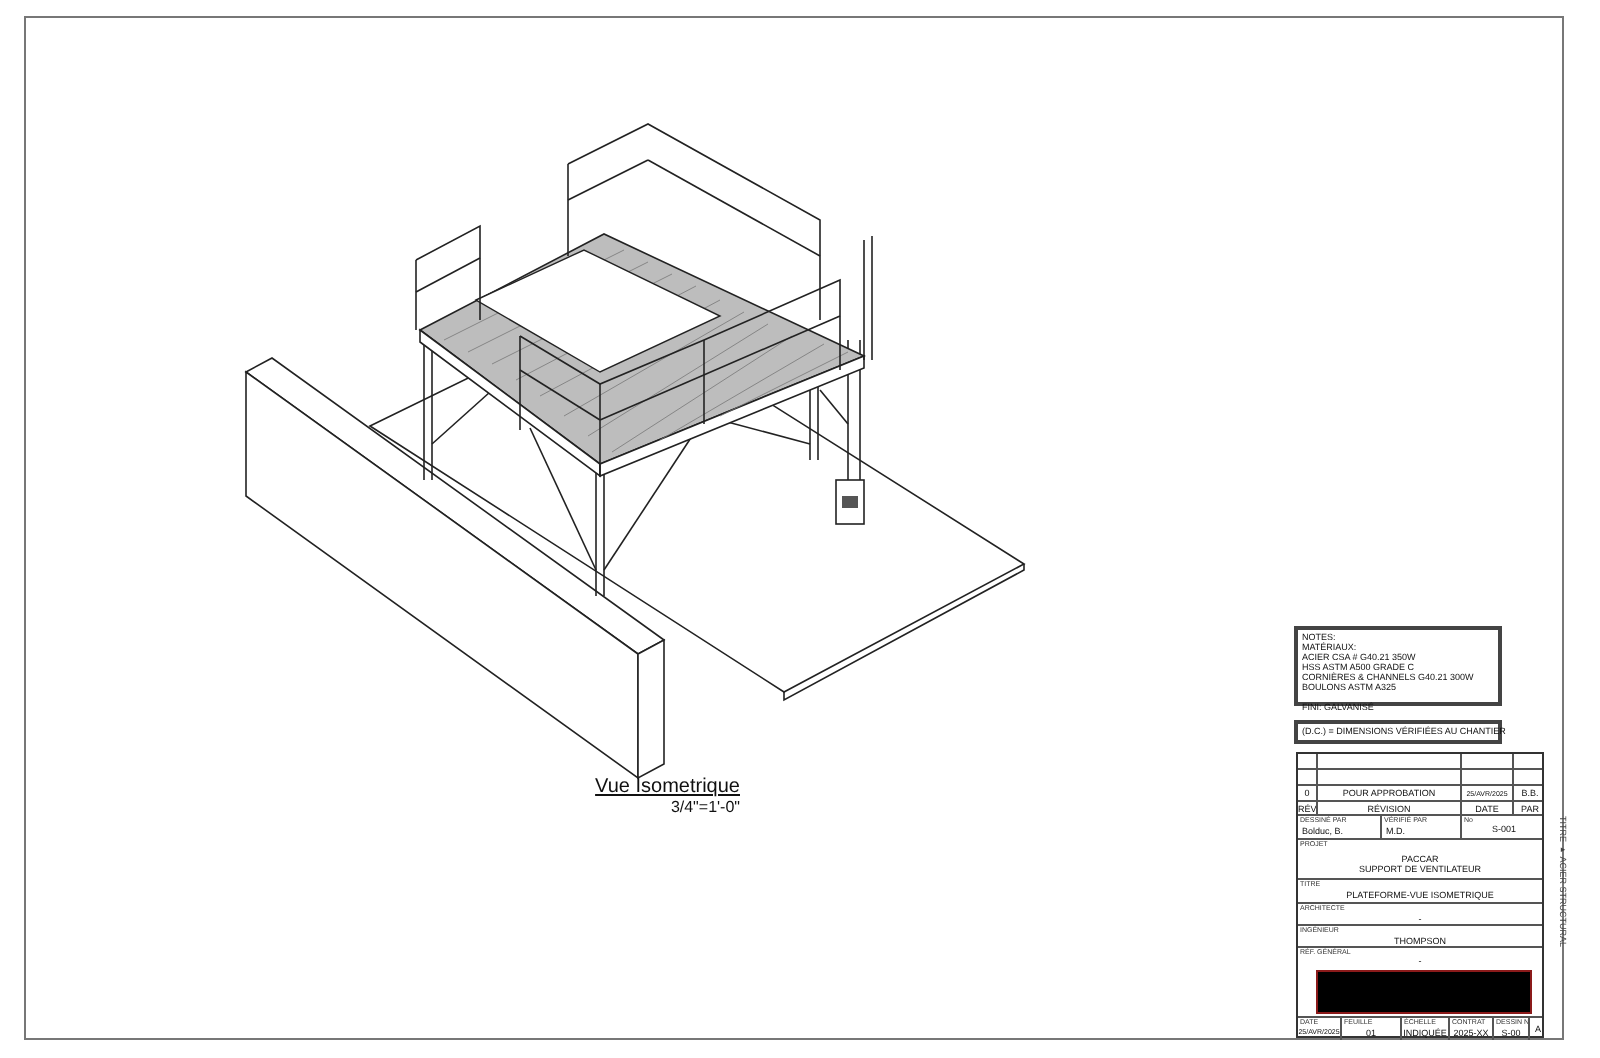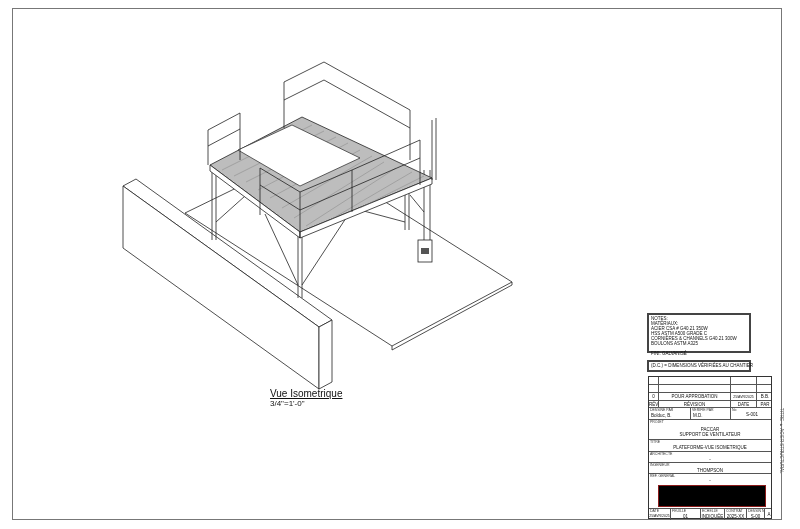--- a/index.html
+++ b/index.html
@@ -1,19 +1,19 @@
 <!DOCTYPE html>
 <html><head>
 <meta charset="utf-8">
 <style>
   html,body{margin:0;padding:0;background:#fff;}
   body{width:800px;height:529px;position:relative;overflow:hidden;font-family:"Liberation Sans",sans-serif;color:#111;}
   .sheet{position:absolute;left:12px;top:8px;width:770px;height:512px;border:1px solid #777;box-sizing:border-box;}
   .drawing{position:absolute;left:0;top:0;}
-  .caption{position:absolute;left:270px;top:389px;width:100px;text-align:left;font-size:10px;line-height:10px;}
+  .caption{position:absolute;left:270px;top:389px;width:100px;text-align:right;font-size:10px;line-height:10px;}
   .caption .t{text-decoration:underline;display:block;}
   .caption .s{font-size:8px;display:block;}
   .notes{position:absolute;left:647px;top:313px;width:104px;height:40px;border:2px solid #444;box-sizing:border-box;font-size:4.5px;line-height:5px;padding:1px 2px;}
   .notes div{white-space:nowrap;}
   .dimnote{position:absolute;left:647px;top:360px;width:104px;height:12px;border:2px solid #444;box-sizing:border-box;font-size:4.5px;line-height:8px;padding:0 2px;white-space:nowrap;}
   .tb{position:absolute;left:648px;top:376px;width:124px;height:143px;border:1px solid #333;box-sizing:border-box;font-size:4.5px;}
   .row{position:absolute;left:0;width:100%;border-bottom:1px solid #555;box-sizing:border-box;}
   .cell{position:absolute;top:0;height:100%;border-right:1px solid #555;box-sizing:border-box;overflow:hidden;}
   .lbl{position:absolute;left:1px;top:0;font-size:3.5px;color:#333;white-space:nowrap;}
   .val{position:absolute;left:0;right:0;text-align:center;white-space:nowrap;}

